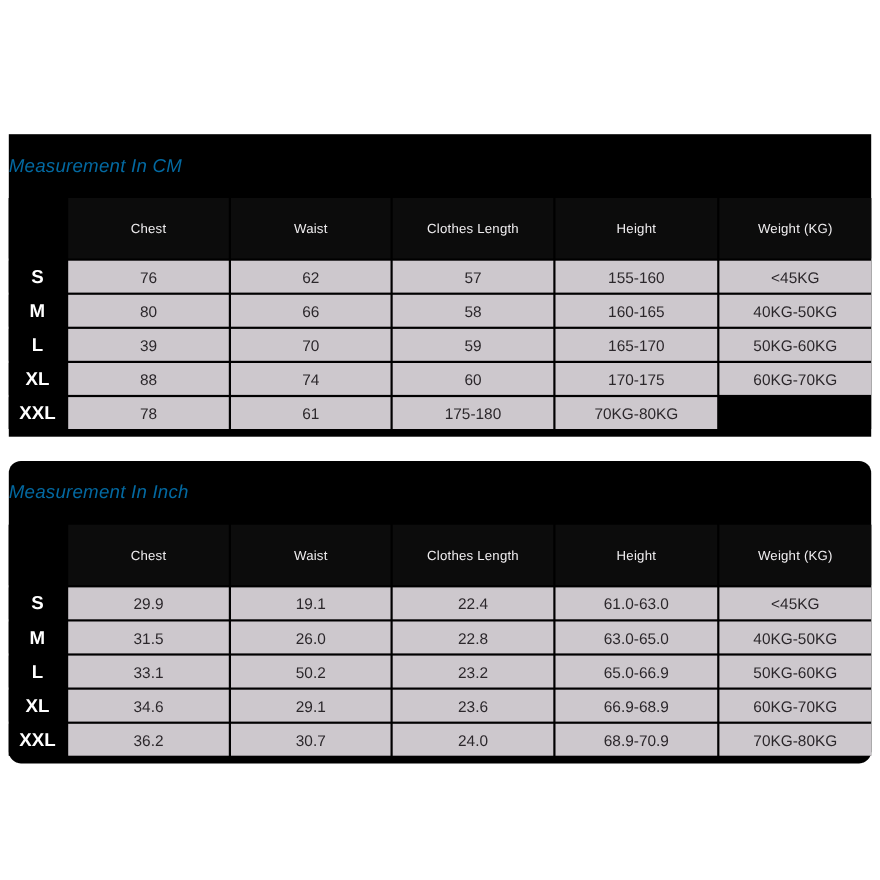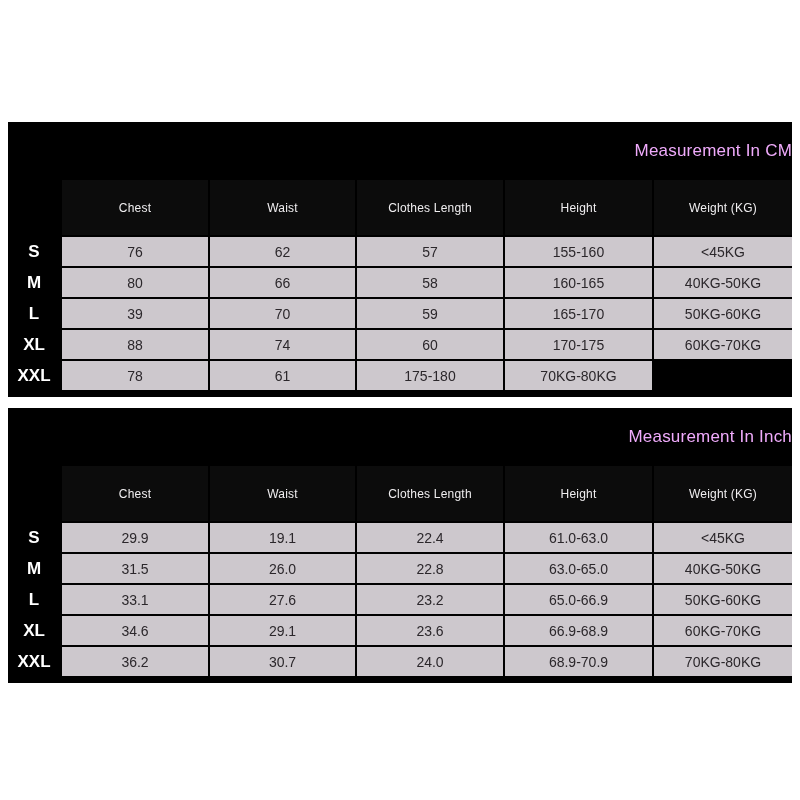--- a/index.html
+++ b/index.html
@@ -13,28 +13,29 @@
   .tables-wrap {
     position: absolute;
     top: 122px;
     left: 8px;
     width: 784px;
   }
   .size-table {
     background: #000000;
     padding-bottom: 7px;
   }
-  .size-table + .size-table { margin-top: 11px; }
+  .size-table + .size-table { margin-top: 22px; border-radius: 11px; }
   .table-title {
     height: 58px;
     line-height: 58px;
-    text-align: right;
-    color: #f0abfc;
+    text-align: left;
+    color: #0369a1;
     font-size: 17px;
     letter-spacing: 0.2px;
+    font-style: italic;
   }
   .grid {
     display: grid;
     grid-template-columns: 52px 146px 145px 146px 147px 138px;
     grid-template-rows: 55px repeat(5, 29px);
     gap: 2px;
     background: #000000;
   }
   .hcell {
     background: #0c0c0c;
@@ -128,21 +129,21 @@
 
       <div class="lcell">M</div>
       <div class="cell">31.5</div>
       <div class="cell">26.0</div>
       <div class="cell">22.8</div>
       <div class="cell">63.0-65.0</div>
       <div class="cell">40KG-50KG</div>
 
       <div class="lcell">L</div>
       <div class="cell">33.1</div>
-      <div class="cell">27.6</div>
+      <div class="cell">50.2</div>
       <div class="cell">23.2</div>
       <div class="cell">65.0-66.9</div>
       <div class="cell">50KG-60KG</div>
 
       <div class="lcell">XL</div>
       <div class="cell">34.6</div>
       <div class="cell">29.1</div>
       <div class="cell">23.6</div>
       <div class="cell">66.9-68.9</div>
       <div class="cell">60KG-70KG</div>

